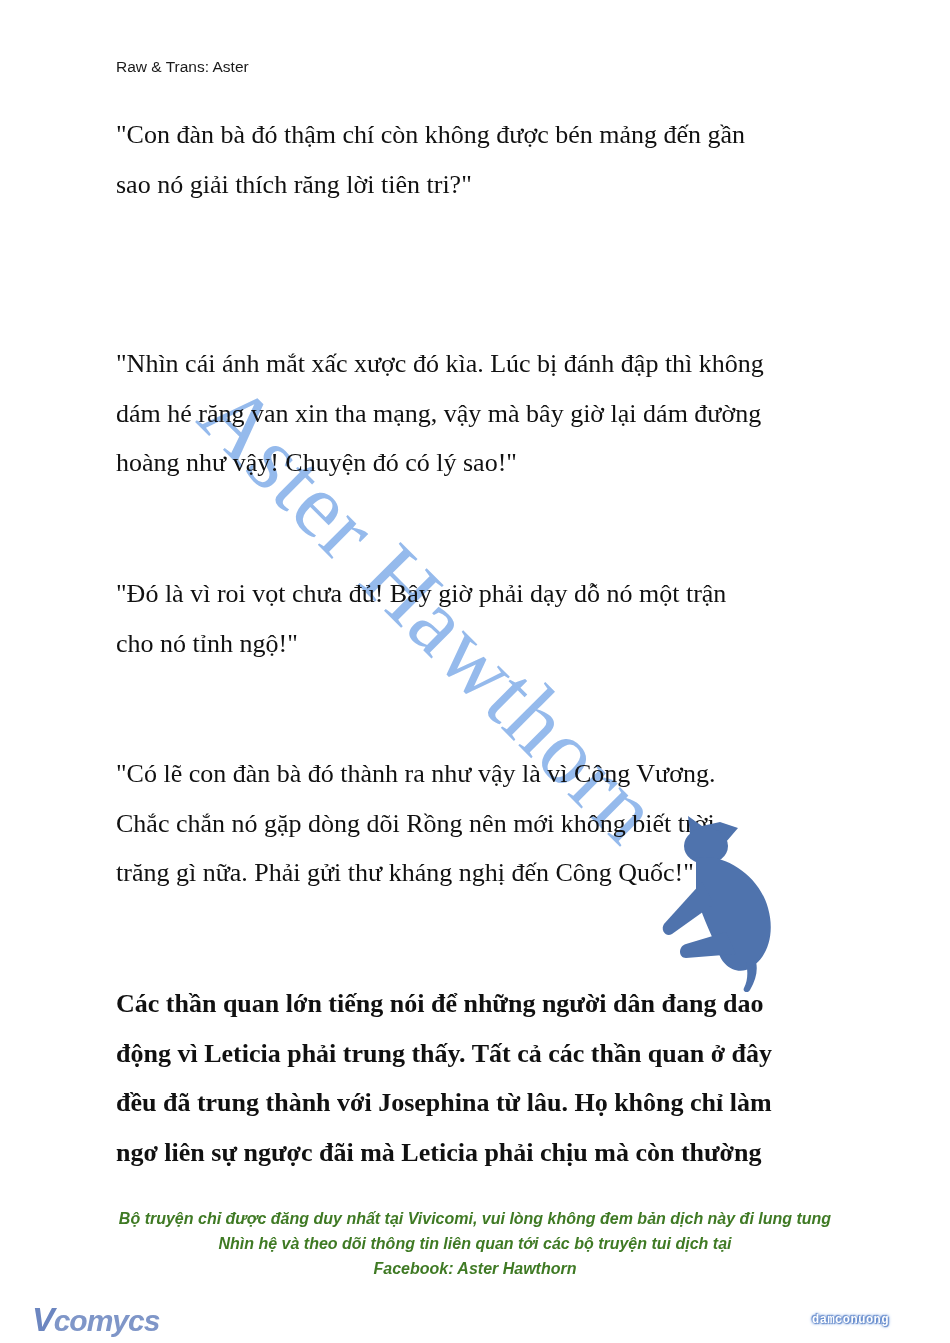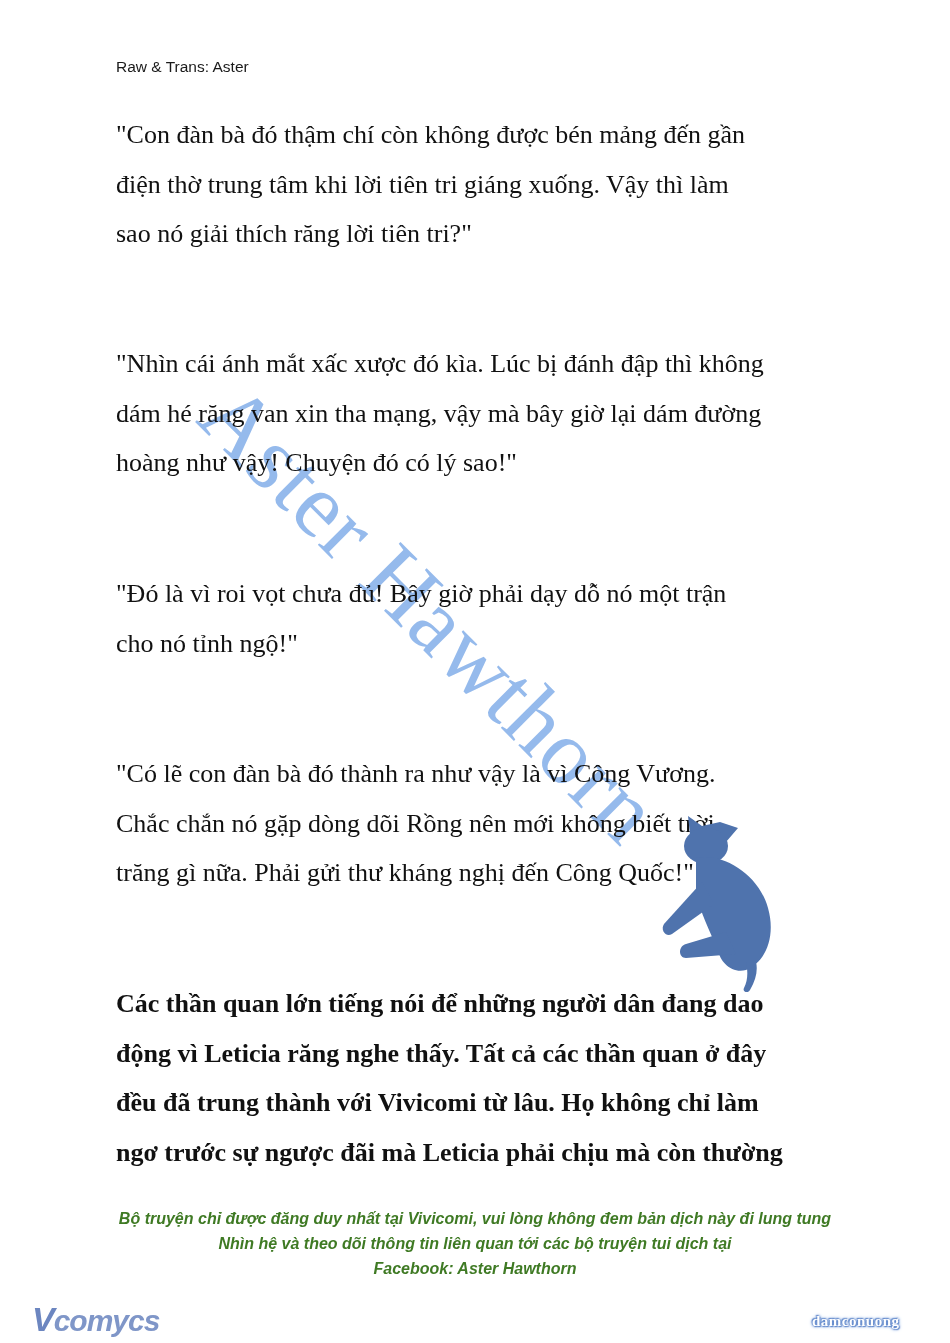--- a/index.html
+++ b/index.html
@@ -108,63 +108,62 @@
       white-space: nowrap;
     }
     .logo-vcomycs .v {
       font-size: 34px;
       color: #6c86c0;
     }
     .logo-damconuong {
       position: absolute;
       left: 812px;
       top: 1313px;
-      font-family: Liberation Serif, serif;
+      font-family: Liberation Mono, monospace;
       font-weight: bold;
-      font-size: 15px;
+      font-size: 12px;
       color: #ffffff;
       letter-spacing: 0.5px;
       text-shadow: 0 0 2px #5f86c9, 0 0 3px #5f86c9, 0 0 4px #8fb0e6, 1px 1px 1px #5f86c9, -1px -1px 1px #5f86c9;
       white-space: nowrap;
     }
   </style>
 </head>
 <body>
 
 <div class="page">
 
   <div class="header-credit">Raw &amp; Trans: Aster</div>
 
   <div class="watermark">Aster Hawthorn</div>
 
   <div class="body-text">
     <div class="para p1">
       <span class="line">"Con đàn bà đó thậm chí còn không được bén mảng đến gần</span>
-      <span class="line">điện thờ trung tâm khi lời tiên tri giáng xuống. Vậy thì làm</span>
       <span class="line">sao nó giải thích răng lời tiên tri?"</span>
     </div>
     <div class="para p2">
       <span class="line">"Nhìn cái ánh mắt xấc xược đó kìa. Lúc bị đánh đập thì không</span>
       <span class="line">dám hé răng van xin tha mạng, vậy mà bây giờ lại dám đường</span>
       <span class="line">hoàng như vậy! Chuyện đó có lý sao!"</span>
     </div>
     <div class="para p3">
       <span class="line">"Đó là vì roi vọt chưa đủ! Bây giờ phải dạy dỗ nó một trận</span>
       <span class="line">cho nó tỉnh ngộ!"</span>
     </div>
     <div class="para p4">
       <span class="line">"Có lẽ con đàn bà đó thành ra như vậy là vì Công Vương.</span>
       <span class="line">Chắc chắn nó gặp dòng dõi Rồng nên mới không biết trời</span>
       <span class="line">trăng gì nữa. Phải gửi thư kháng nghị đến Công Quốc!"</span>
     </div>
     <div class="para p5">
       <span class="line">Các thần quan lớn tiếng nói để những người dân đang dao</span>
-      <span class="line">động vì Leticia răng nghe thấy. Tất cả các thần quan ở đây</span>
-      <span class="line">đều đã trung thành với Vivicomi từ lâu. Họ không chỉ làm</span>
-      <span class="line">ngơ trước sự ngược đãi mà Leticia phải chịu mà còn thường</span>
+      <span class="line">động vì Leticia phải trung thấy. Tất cả các thần quan ở đây</span>
+      <span class="line">đều đã trung thành với Josephina từ lâu. Họ không chỉ làm</span>
+      <span class="line">ngơ liên sự ngược đãi mà Leticia phải chịu mà còn thường</span>
     </div>
   </div>
 
   <div class="cat-icon">
     <svg width="130" height="180" viewBox="0 0 130 180" xmlns="http://www.w3.org/2000/svg">
       <g fill="#4f73ad">
 
         <path d="M40 22 L38 4 L52 14 L70 10 L88 16 L76 30 Z"></path>
         <ellipse cx="56" cy="34" rx="22" ry="18"></ellipse>
 

